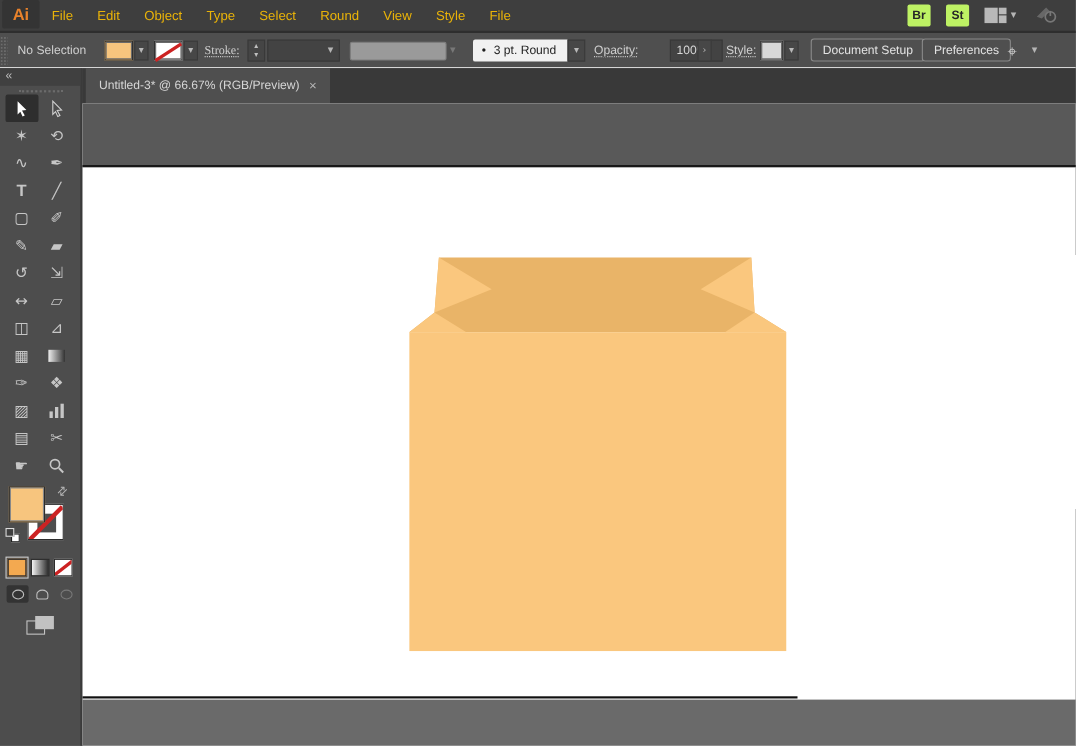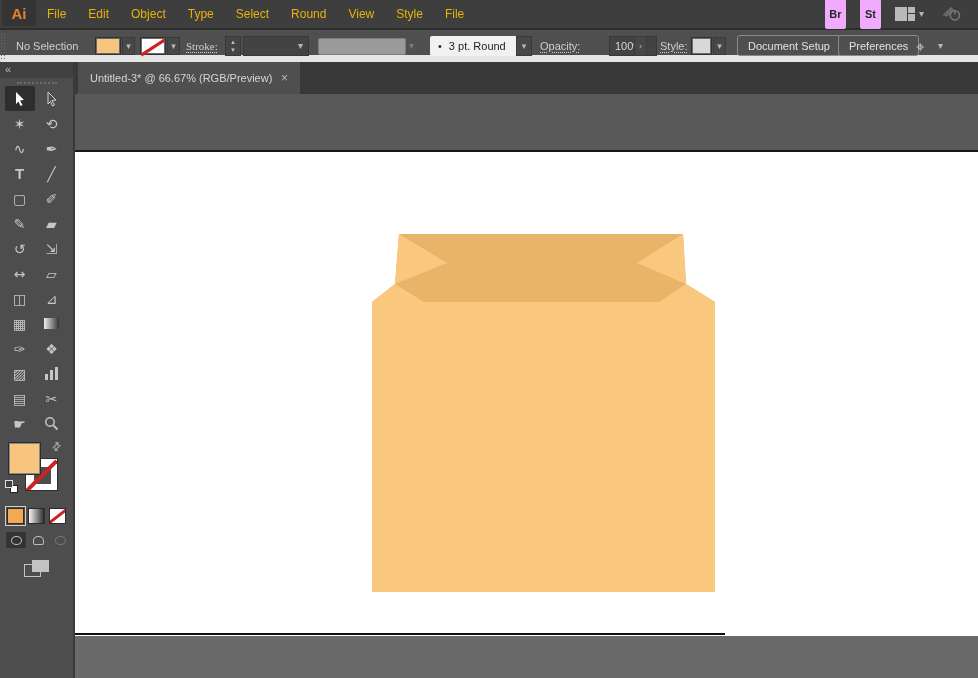--- a/index.html
+++ b/index.html
@@ -17,34 +17,34 @@
     background:#3e3e3e; border-bottom:2px solid #2e2e2e;
     display:flex; align-items:flex-start;
   }
   .ai-logo {
     width:34px; height:26px; margin-left:2px; display:flex; align-items:center; justify-content:center;
     font-weight:bold; font-size:15px; color:#e8822b; background:#343434; border-radius:2px;
   }
   .menu-item { padding:0 11px; line-height:28px; color:#eab308; cursor:default; }
   .mb-right { position:absolute; right:0; top:0; height:28px; display:flex; align-items:center; gap:14px; padding-right:14px; }
   .sq-btn {
-    width:21px; height:30px; background:#f0abfc; color:#272727; font-weight:bold;
+    width:21px; height:20px; background:#bef264; color:#272727; font-weight:bold;
     font-size:11px; border-radius:2px; display:flex; align-items:center; justify-content:center;
   }
   .ws-icon { display:flex; align-items:center; gap:4px; }
   .ws-grid { width:20px; height:14px; display:grid; grid-template-columns:12px 7px; grid-template-rows:6px 7px; gap:1px; }
   .ws-grid i { background:#b9b9b9; }
   .ws-grid i:nth-child(1){ grid-row:1/3; }
   .chev { color:#b5b5b5; font-size:10px; line-height:1; }
   .sync-icon { opacity:.45; }
 
   
   .controlbar {
     position:absolute; left:0; top:30px; width:978px; height:32px;
-    background:#4f4f4f; border-bottom:7px solid #e5e5e5;
+    background:#4f4f4f; border-bottom:1px solid #e5e5e5;
   }
   .controlbar > div { position:absolute; }
   .grip {
     left:0; top:33px; width:7px; height:26px; top:3px;
     background-image:radial-gradient(#6d6d6d 34%, transparent 35%);
     background-size:3px 3px;
   }
   .lbl { color:#cfcfcf; font-size:11px; top:10px; }
   .lbl-u { text-decoration:underline; text-decoration-style:dotted; text-underline-offset:2px; }
   .swatch { height:18px; top:7px; border:1px solid #303030; box-shadow:0 0 0 1px #6a6a6a inset; }

